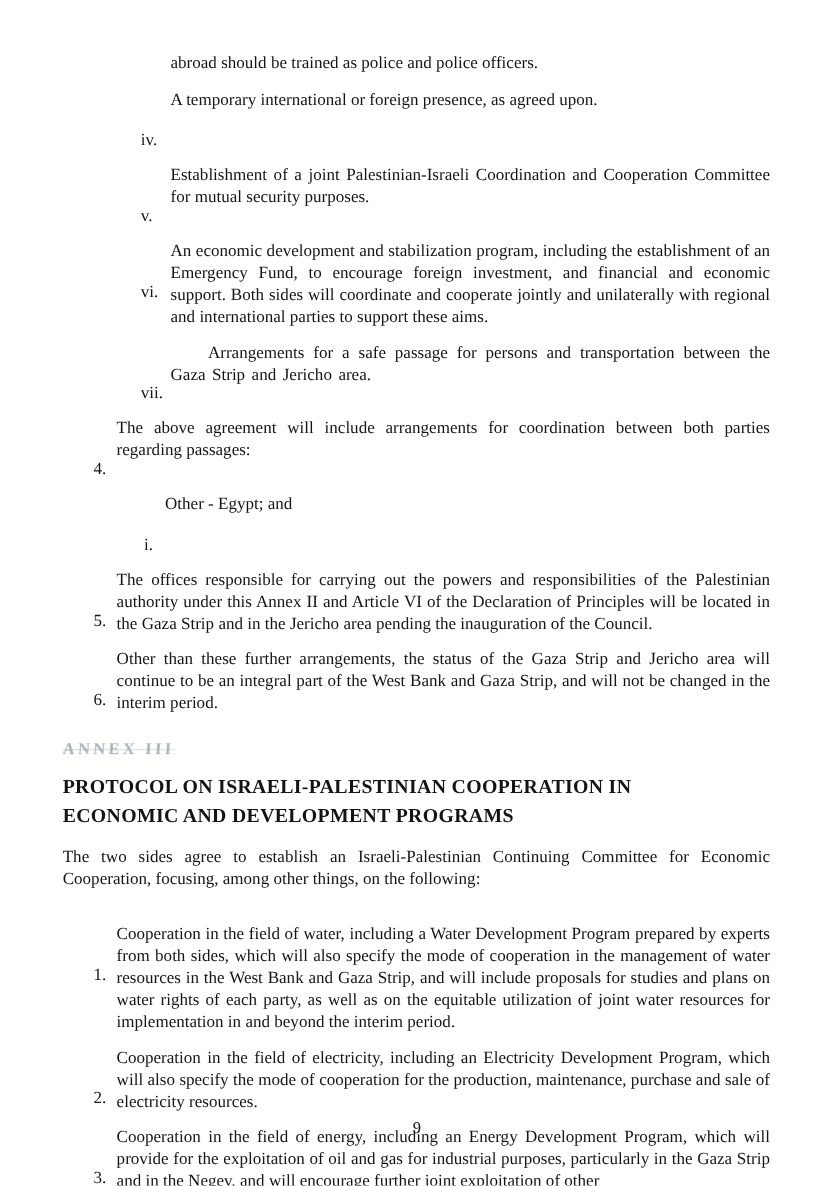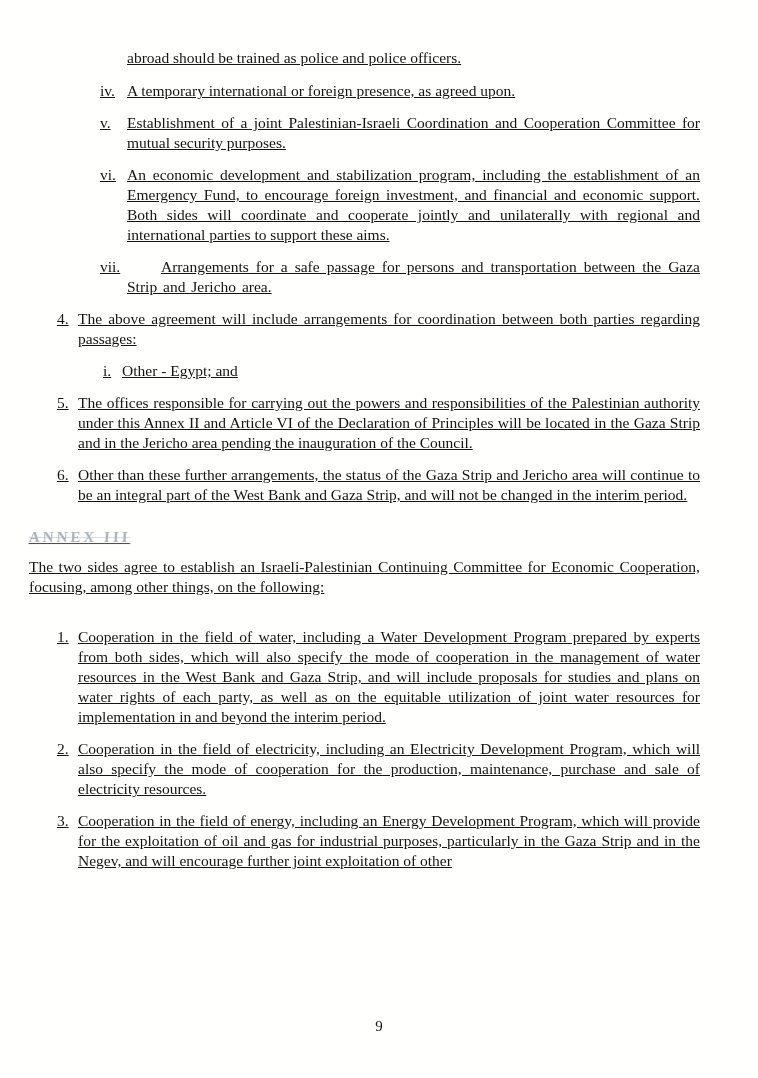--- a/index.html
+++ b/index.html
@@ -8,38 +8,38 @@
     height: 1078px;
     background: #f4f4f2;
     font-family: "Liberation Serif", serif;
     color: #141414;
   }
   .page {
     position: relative;
     width: 758px;
     height: 1078px;
     background: #fffffe;
-    padding: 48px 58px 0 29px;
+    padding: 48px 58px 0 57px;
     box-sizing: border-box;
     overflow: hidden;
     font-size: 15.5px;
     line-height: 20px;
-    text-decoration: underline;
   }
   .justify { text-align: justify; }
   .cont-line {
     margin-left: 98px;
     margin-bottom: 13px;
   }
   .item {
     display: flex;
     margin-bottom: 12px;
   }
   .item .label {
     flex: 0 0 auto;
+    margin-top: 37px;
   }
   .item .text { flex: 1 1 auto; }
   
   .roman-list { margin-left: 71px; }
   .roman-list .label { width: 27px; }
   .vii-text { text-indent: 34px; word-spacing: 2px; }
   
   .num-item { margin-left: 28px; }
   .num-item .label { width: 21px; }
   
@@ -119,20 +119,24 @@
     <div class="text justify">The offices responsible for carrying out the powers and responsibilities of the Palestinian authority under this Annex II and Article VI of the Declaration of Principles will be located in the Gaza Strip and in the Jericho area pending the inauguration of the Council.</div>
   </div>
 
   <div class="item num-item">
     <span class="label">6.</span>
     <div class="text justify">Other than these further arrangements, the status of the Gaza Strip and Jericho area will continue to be an integral part of the West Bank and Gaza Strip, and will not be changed in the interim period.</div>
   </div>
 
   <div class="annex-stamp">ANNEX III</div>
 
+  <div class="protocol-title">
+    <div>PROTOCOL ON ISRAELI-PALESTINIAN COOPERATION IN</div>
+    <div>ECONOMIC AND DEVELOPMENT PROGRAMS</div>
+  </div>
 
   <div class="intro justify">The two sides agree  to establish an Israeli-Palestinian Continuing Committee for Economic Cooperation, focusing, among other things, on the following:</div>
 
   <div class="item num-item">
     <span class="label">1.</span>
     <div class="text justify">Cooperation in the field of water, including a Water Development Program prepared by experts from both sides, which will also specify the mode of cooperation in the management of water resources in the West Bank and Gaza Strip, and will include proposals for studies and plans on water rights of each party, as well as on the equitable utilization of joint water resources for implementation in and beyond the interim period.</div>
   </div>
 
   <div class="item num-item">
     <span class="label">2.</span>

